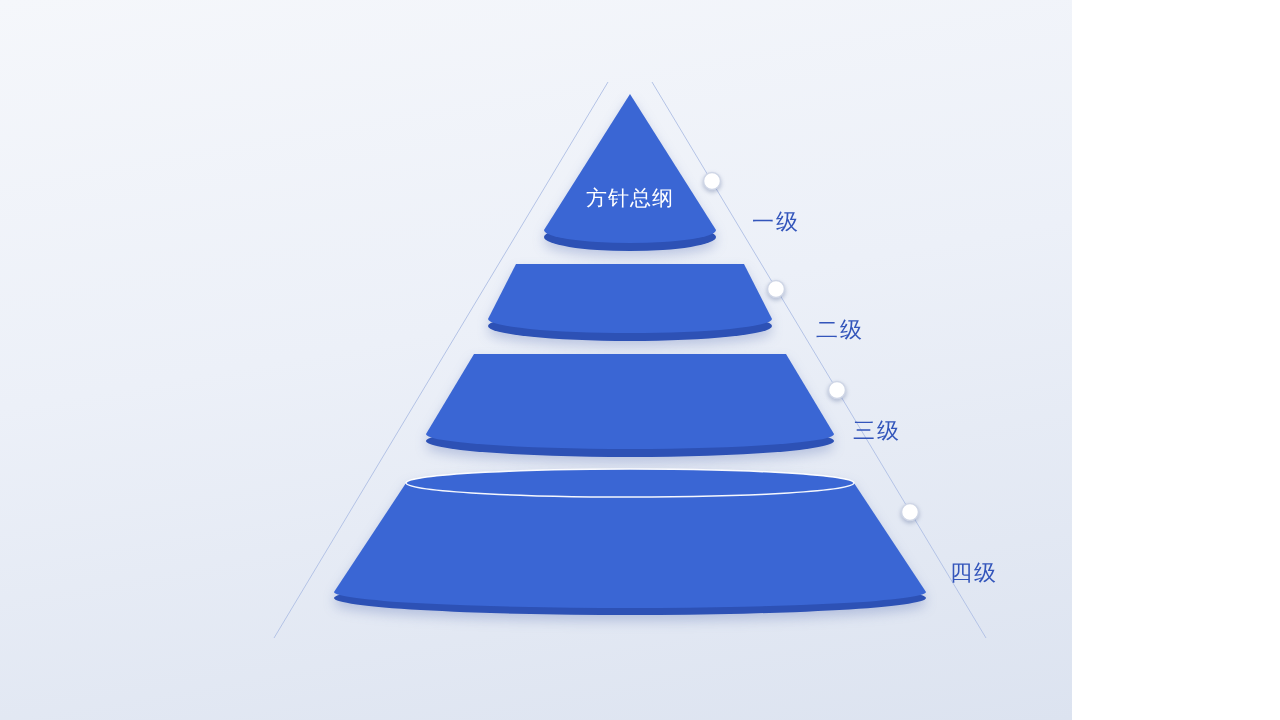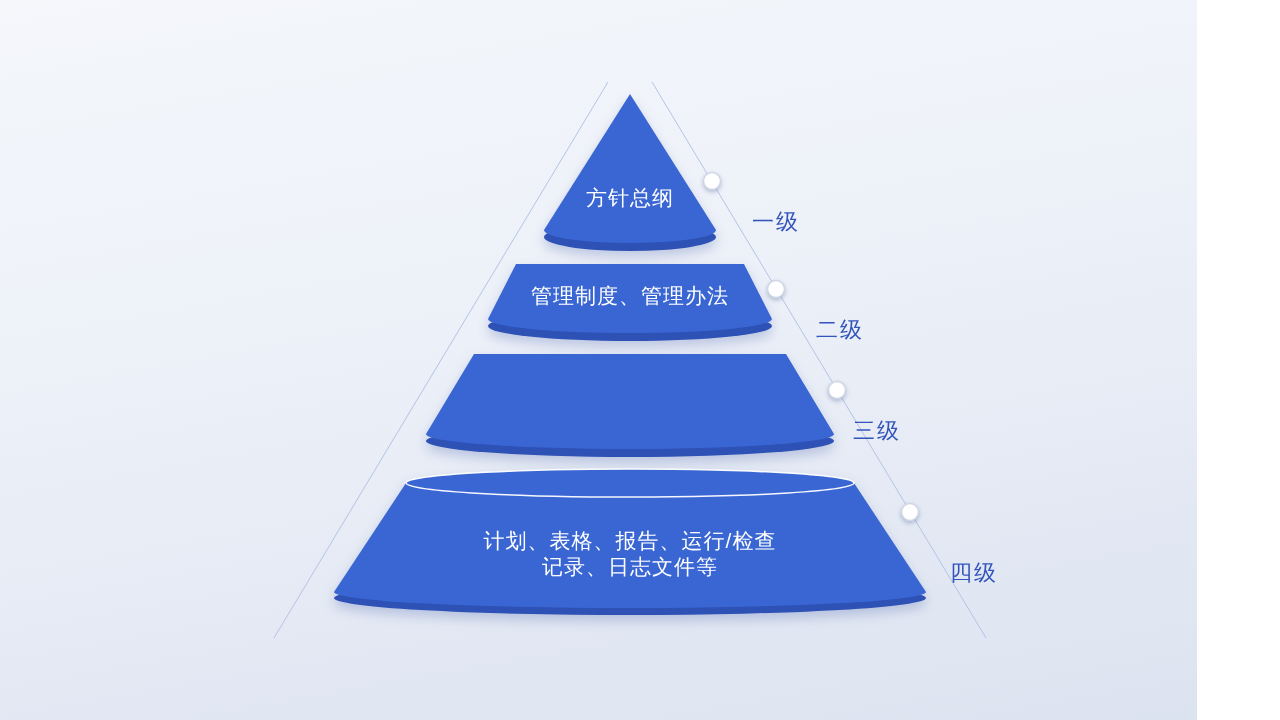--- a/index.html
+++ b/index.html
@@ -10,21 +10,21 @@
     --marker-border: #cfd6e6;
     --level-text: #ffffff;
     --bg-top: #f5f7fb;
     --bg-mid: #ecf0f8;
     --bg-bottom: #dce3f0;
   }
   * { margin: 0; padding: 0; box-sizing: border-box; }
   html, body { width: 1280px; height: 720px; }
   body { font-family: "Liberation Sans", "DejaVu Sans", sans-serif; }
   .canvas {
-    position: relative; width: 1197px; height: 720px; overflow: hidden;
+    position: relative; width: 1072px; height: 720px; overflow: hidden;
     background: linear-gradient(170deg, var(--bg-top) 0%, var(--bg-mid) 45%, var(--bg-bottom) 100%);
   }
   svg.diagram { position: absolute; left: 0; top: 0; }
   .guide { stroke: var(--guide-line); stroke-width: 1; fill: none; }
   .level { filter: drop-shadow(0 6px 6px rgba(47, 76, 158, 0.25)); }
   .level .base { fill: var(--pyramid-base); }
   .level .body { fill: var(--pyramid-body); }
   .rim { fill: var(--pyramid-body); stroke: rgba(255,255,255,0.95); stroke-width: 1.5; }
   .marker {
     fill: #ffffff; stroke: var(--marker-border); stroke-width: 1.5;
@@ -82,28 +82,21 @@
     <circle class="marker" cx="712" cy="181" r="8.5"></circle>
     <circle class="marker" cx="776" cy="289" r="8.5"></circle>
     <circle class="marker" cx="837" cy="390" r="8.5"></circle>
     <circle class="marker" cx="910" cy="512" r="8.5"></circle>
   </svg>
 
   <div class="layer-text t1">
     <div class="line">方针总纲</div>
   </div>
 
-  <div class="layer-text t2">
-    <div class="line">管理制度、管理办法</div>
-  </div>
 
 
-  <div class="layer-text t4">
-    <div class="line">计划、表格、报告、运行/检查</div>
-    <div class="line">记录、日志文件等</div>
-  </div>
 
   <div class="side-label sl1">一级</div>
   <div class="side-label sl2">二级</div>
   <div class="side-label sl3">三级</div>
   <div class="side-label sl4">四级</div>
 
 </div>
 
 </body></html>

